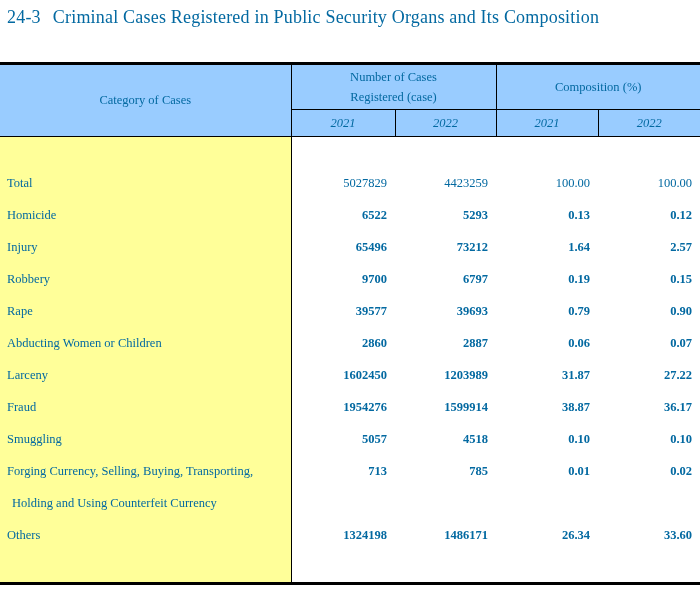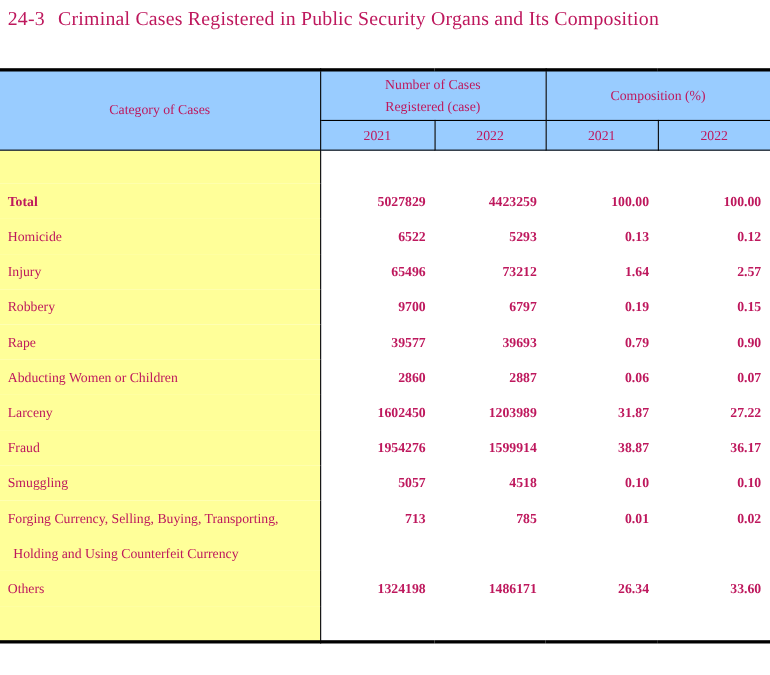--- a/index.html
+++ b/index.html
@@ -3,21 +3,21 @@
 <meta charset="utf-8">
 <style>
   :root{
     --header-bg:#99ccff;
     --category-bg:#ffff99;
     --border:#000000;
   }
   html,body{margin:0;padding:0;background:#ffffff;}
   .page{
     position:relative;width:700px;height:614px;background:#ffffff;
-    font-family:"Liberation Serif", serif;color:#be185d;overflow:hidden;
+    font-family:"Liberation Serif", serif;color:#0369a1;overflow:hidden;
   }
   .title{
     position:absolute;top:7px;left:7px;margin:0;
     font-size:18px;font-weight:normal;white-space:nowrap;letter-spacing:0.2px;
   }
   .title .code{margin-right:12px;}
   table.yb{
     position:absolute;top:62px;left:0;width:700px;
     table-layout:fixed;border-collapse:collapse;
     border-top:3px solid var(--border);
@@ -40,34 +40,35 @@
     border-bottom:1px solid var(--border);
   }
   td.group-head.comp{
     border-bottom:1px solid var(--border);
     font-family:Liberation Serif, serif;
   }
   tr.year-row td{
     height:26px;line-height:26px;
     border-right:1px solid var(--border);
     border-bottom:1px solid var(--border);
+    font-style:italic;
   }
   tr.year-row td.last{border-right:none;}
   
   tbody td{padding:0;vertical-align:middle;line-height:32px;}
   tbody td.cat{
     background:var(--category-bg);
     border-right:1px solid var(--border);
     padding-left:7px;text-align:left;
   }
   tbody td.num{text-align:right;padding-right:8px;font-weight:bold;}
   tbody tr.data-row td{height:32px;}
   tbody tr.spacer td{height:30px;}
   tbody tr.filler td{height:31px;}
-  tbody tr.total-row td{font-weight:bold;}
+  tbody tr.total-row td{font-weight:normal;}
   tbody tr.two-line td{height:64px;vertical-align:top;}
   tbody tr.two-line .line2{padding-left:5px;}
 </style>
 </head>
 <body>
 
 <div class="page">
 
   <h1 class="title"><span class="code">24-3</span><span>Criminal Cases Registered in Public Security Organs and Its Composition</span></h1>
 

